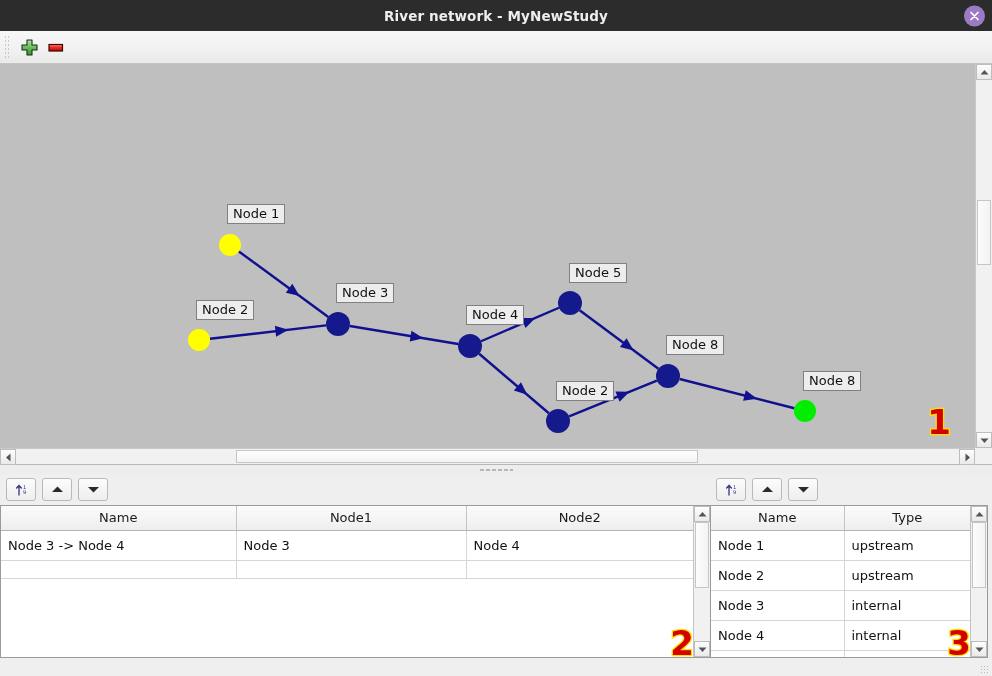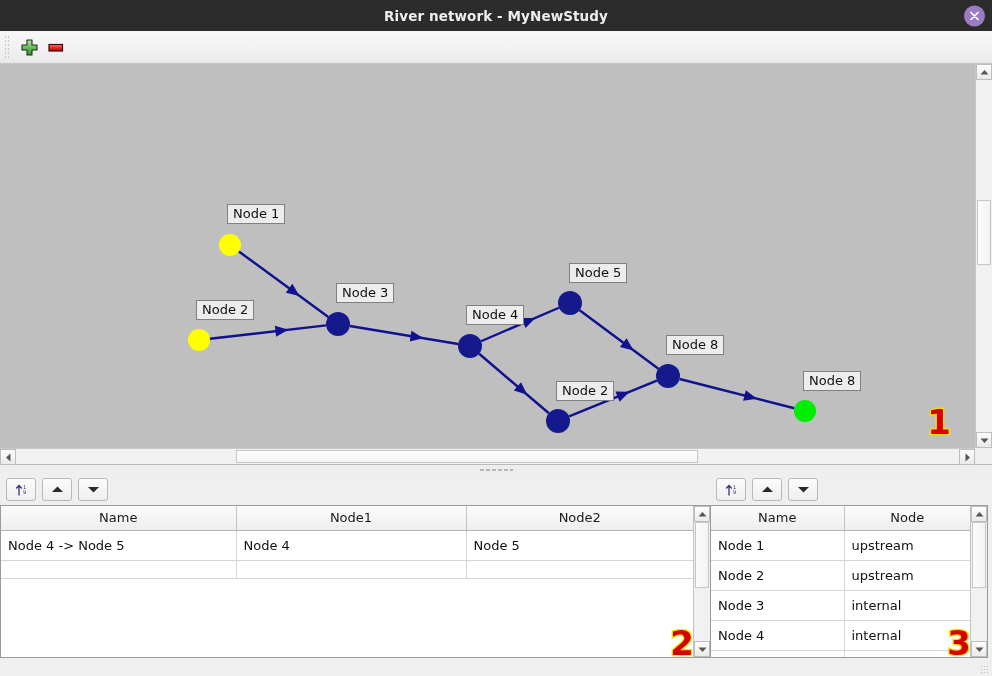--- a/index.html
+++ b/index.html
@@ -407,23 +407,23 @@
               </colgroup>
             <thead>
                 <tr id="reaches-head">
                   <th>Name</th>
                   <th>Node1</th>
                   <th style="border-right: none;">Node2</th>
                 </tr>
               </thead>
             <tbody id="reaches-body">
                 <tr>
-                  <td>Node 4 -&gt; Node 5</td>
-                  <td>Node 4</td>
-                  <td style="border-right: none;">Node 5</td>
+                  <td>Node 3 -&gt; Node 4</td>
+                  <td>Node 3</td>
+                  <td style="border-right: none;">Node 4</td>
                 </tr>
                 <tr class="filler">
                   <td>&nbsp;</td>
                   <td>&nbsp;</td>
                   <td style="border-right: none;">&nbsp;</td>
                 </tr>
               </tbody>
           </table>
         </div>
         <div class="tbl-vscroll">
@@ -470,21 +470,21 @@
       <div class="table-box">
         <div class="table-scrollarea">
           <table class="grid">
             <colgroup>
                 <col style="width:133px">
                 <col style="width:auto">
               </colgroup>
             <thead>
                 <tr id="nodes-head">
                   <th>Name</th>
-                  <th style="border-right: none;">Node</th>
+                  <th style="border-right: none;">Type</th>
                 </tr>
               </thead>
             <tbody id="nodes-body">
                 <tr>
                   <td>Node 1</td>
                   <td style="border-right: none;">upstream</td>
                 </tr>
                 <tr>
                   <td>Node 2</td>
                   <td style="border-right: none;">upstream</td>

